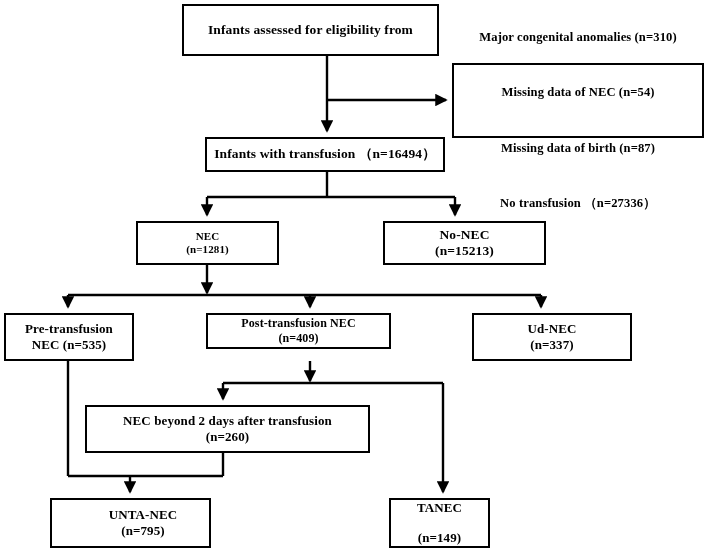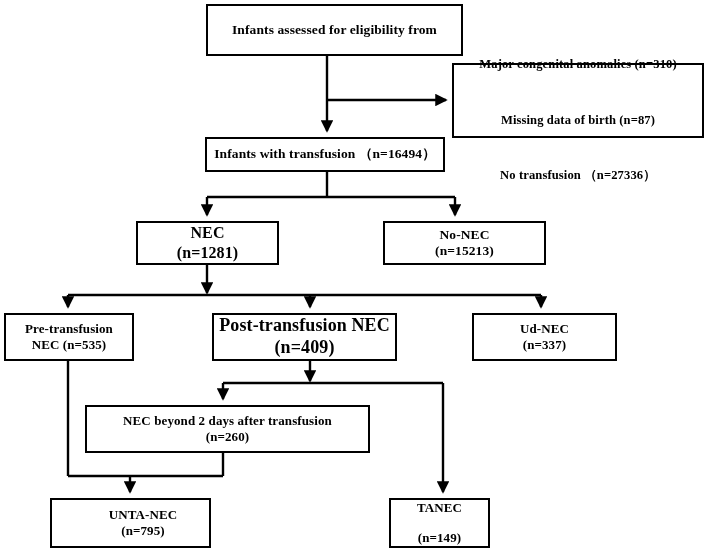--- a/index.html
+++ b/index.html
@@ -20,29 +20,29 @@
     flex-direction:column;
     align-items:center;
     justify-content:center;
     text-align:center;
     font-weight:bold;
     color:#000000;
     line-height:1.22;
     letter-spacing:0.1px;
   }
   .node .ln{display:block;white-space:nowrap;}
-  .n-eligibility{left:206px;top:4px;width:257px;height:52px;font-size:13.5px;}
+  .n-eligibility{left:182px;top:4px;width:257px;height:52px;font-size:13.5px;}
   .n-excluded{left:452px;top:63px;width:252px;height:75px;font-size:12.6px;align-items:center;}
   .n-excluded .ln{text-align:center;margin-top:40px;}
   .n-transfusion{left:205px;top:137px;width:240px;height:35px;font-size:13.5px;}
-  .n-nec{left:136px;top:221px;width:143px;height:44px;font-size:16px;}
+  .n-nec{left:136px;top:221px;width:143px;height:44px;font-size:11px;}
   .n-nonec{left:383px;top:221px;width:163px;height:44px;font-size:13.5px;}
   .n-pre{left:4px;top:313px;width:130px;height:48px;font-size:13px;}
-  .n-post{left:212px;top:313px;width:185px;height:48px;font-size:18px;}
-  .n-ud{left:472px;top:313px;width:145px;height:48px;font-size:13px;}
+  .n-post{left:206px;top:313px;width:185px;height:36px;font-size:12px;}
+  .n-ud{left:472px;top:313px;width:160px;height:48px;font-size:13px;}
   .n-beyond{left:85px;top:405px;width:285px;height:48px;font-size:13px;}
   .n-unta{left:50px;top:498px;width:161px;height:50px;font-size:13px;padding-left:25px;}
   .n-tanec{left:389px;top:498px;width:101px;height:50px;font-size:13px;justify-content:space-between;}
 </style>
 </head>
 <body>
 
 <div id="flow">
 
   <svg id="edges" viewBox="0 0 708 553" width="708" height="553" aria-hidden="true">
@@ -81,20 +81,21 @@
       <path d="M 130 476 L 130 492" marker-end="url(#arw)"></path>
     </g>
   </svg>
 
   <div class="node n-eligibility">
     <span class="ln">Infants assessed for eligibility from</span>
   </div>
 
   <div class="node n-excluded">
     <span class="ln">Major congenital anomalies (n=310)</span>
+    <span class="ln">Missing data of NEC (n=54)</span>
     <span class="ln">Missing data of birth (n=87)</span>
     <span class="ln">No transfusion （n=27336）</span>
   </div>
 
   <div class="node n-transfusion">
     <span class="ln">Infants with transfusion （n=16494）</span>
   </div>
 
   <div class="node n-nec">
     <span class="ln">NEC</span>

